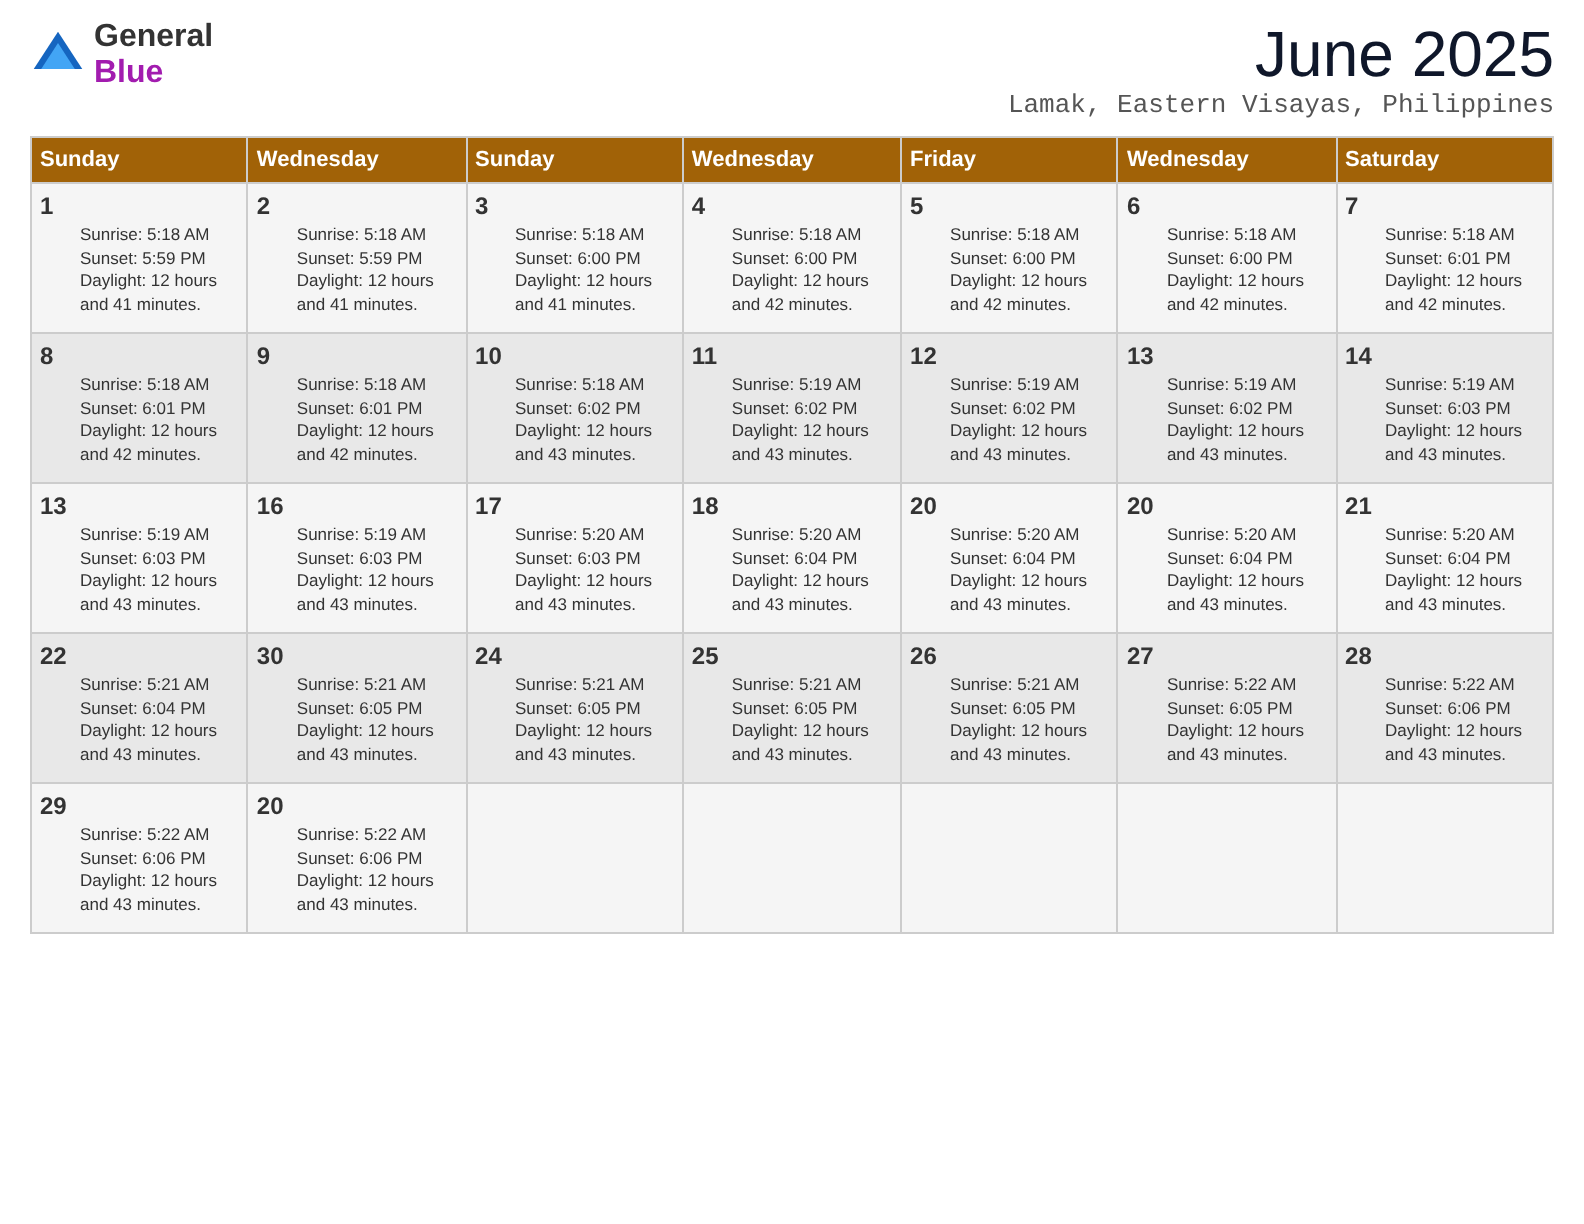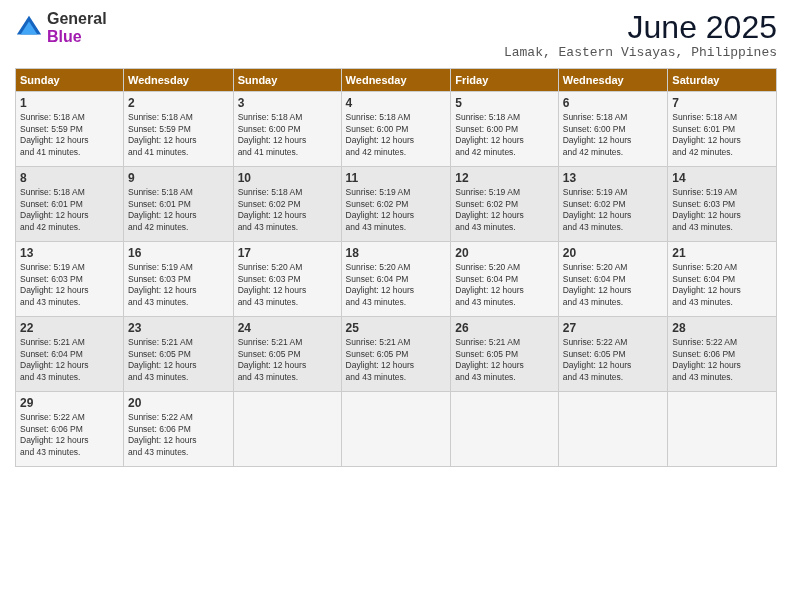--- a/index.html
+++ b/index.html
@@ -91,20 +91,21 @@
     .day-number {
       font-size: 12px;
       font-weight: bold;
       display: block;
       margin-bottom: 2px;
     }
     .day-info {
       font-size: 8.5px;
       line-height: 1.35;
       color: #333;
+      margin-left: 20px;
     }
     .empty-cell {
       background-color: #f5f5f5;
     }
   </style>
 </head>
 <body>
 
 <div class="page">
   <div class="header-area">
@@ -226,21 +227,21 @@
             <span class="day-number">21</span>
             <div class="day-info">Sunrise: 5:20 AM<br>Sunset: 6:04 PM<br>Daylight: 12 hours<br>and 43 minutes.</div>
           </td>
         </tr>
         <tr>
           <td>
             <span class="day-number">22</span>
             <div class="day-info">Sunrise: 5:21 AM<br>Sunset: 6:04 PM<br>Daylight: 12 hours<br>and 43 minutes.</div>
           </td>
           <td>
-            <span class="day-number">23</span>
+            <span class="day-number">30</span>
             <div class="day-info">Sunrise: 5:21 AM<br>Sunset: 6:05 PM<br>Daylight: 12 hours<br>and 43 minutes.</div>
           </td>
           <td>
             <span class="day-number">24</span>
             <div class="day-info">Sunrise: 5:21 AM<br>Sunset: 6:05 PM<br>Daylight: 12 hours<br>and 43 minutes.</div>
           </td>
           <td>
             <span class="day-number">25</span>
             <div class="day-info">Sunrise: 5:21 AM<br>Sunset: 6:05 PM<br>Daylight: 12 hours<br>and 43 minutes.</div>
           </td>

